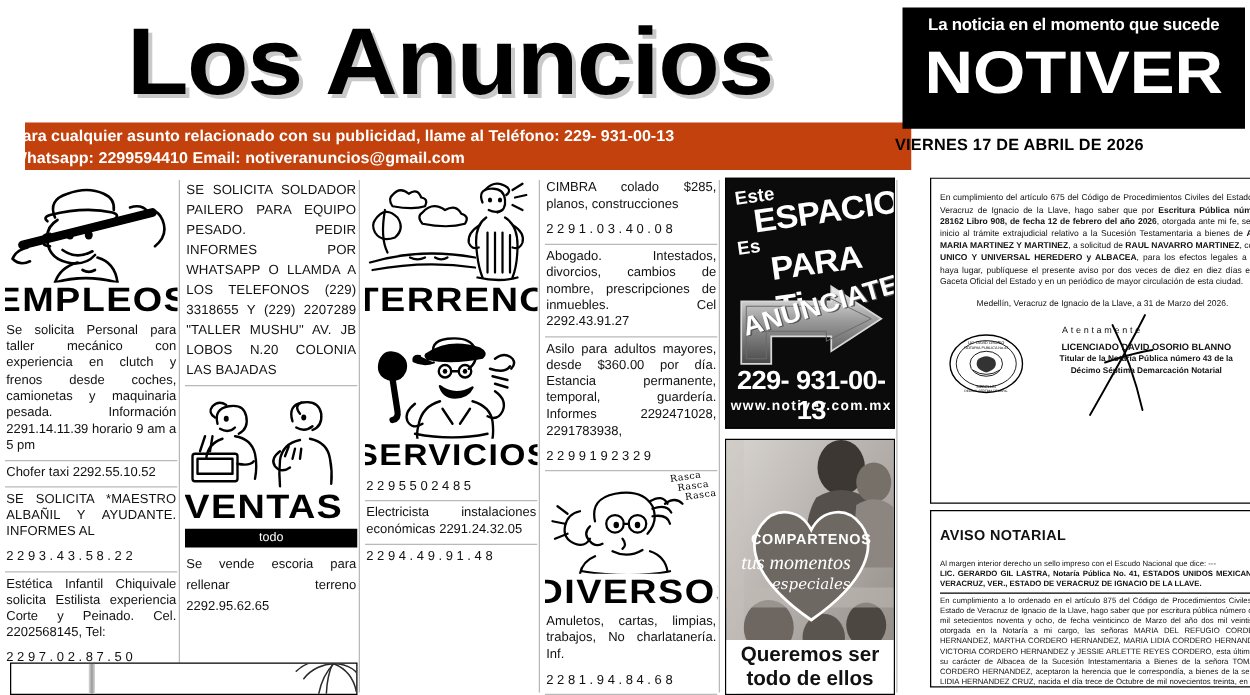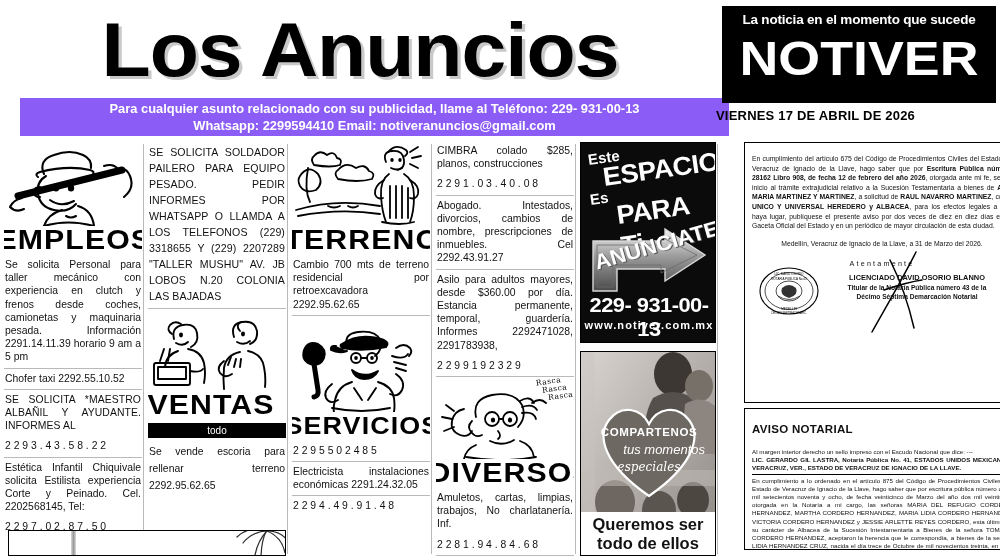--- a/index.html
+++ b/index.html
@@ -19,21 +19,21 @@
     position:absolute; left:30px; top:8px; width:660px; height:84px;
     font-family:"Liberation Sans", sans-serif;
     font-weight:bold; font-size:76px; line-height:84px;
     letter-spacing:-1px; color:#000; text-align:center;
     text-shadow: 3px 3px 0 #c9c9c9;
     transform: scaleX(1.06); transform-origin: center;
     white-space:nowrap;
   }
   .mast-bar {
     position:absolute; left:20px; top:98px; width:709px; height:38px;
-    background:#8b5cf6; color:#fff; text-align:center;
+    background:#c2410c; color:#fff; 
     padding-top:3px;
   }
   .mast-bar .ln {
     font-size:12.5px; font-weight:bold; line-height:17px;
     transform: scaleX(1.03); display:block;
   }
 
   .mast-right { position:absolute; left:716px; top:0; width:284px; height:140px; }
   .noti-box {
     position:absolute; left:6px; top:6px; width:274px; height:97px;
@@ -125,22 +125,22 @@
   .photoad {
     position:relative; margin-top:8px; width:136px; height:205px;
     border:1px solid #000; overflow:hidden;
     background:linear-gradient(160deg,#d6d2cc 0%, #9b9590 38%, #6d6762 62%, #bdb8b2 100%);
   }
   .pa-figs { position:absolute; inset:0; }
   .pa-heart { position:absolute; left:12px; top:40px; width:112px; height:112px; }
   .pa-heart .ht { position:absolute; inset:0; }
   .pa-h1 { position:absolute; left:0; top:34px; width:112px; text-align:center;
            font-size:11.5px; font-weight:bold; color:#fff; letter-spacing:0.6px; }
-  .pa-h2 { position:absolute; left:0; top:50px; width:112px; text-align:right;
-           font-size:13px; color:#fff; font-family:Liberation Sans, sans-serif; font-style:italic; }
+  .pa-h2 { position:absolute; left:0; top:50px; width:112px; text-align:left;
+           font-size:16px; color:#fff; font-family:Liberation Serif, serif; font-style:italic; }
   .pa-h3 { position:absolute; left:0; top:68px; width:112px; text-align:center;
            font-size:12px; color:#fff; font-family:"DejaVu Serif", serif; font-style:italic; }
   .pa-cap {
     position:absolute; left:0; bottom:0; width:134px; background:#fff;
     text-align:center; padding:3px 0 2px 0;
   }
   .pa-cap .l { display:block; font-size:16.5px; font-weight:bold; color:#111; line-height:19px; }
 
   
   .notario {
@@ -293,21 +293,20 @@
             <path d="M97 30 q-9 6 -8 22 q1 16 5 26"></path>
             <path d="M112 30 q10 6 10 22 q0 16 -4 26"></path>
             <path d="M92 36 q-10 6 -9 14 q2 6 8 4"></path>
             <path d="M118 36 q10 6 8 14 q-2 6 -8 4"></path>
             <path d="M98 42 v32 M104 42 v32 M110 42 v32 M116 44 v30"></path>
             <path d="M90 78 q18 4 32 0"></path>
           </g>
         </svg>
         <span class="word">TERRENOS</span>
       </div>
-      <div class="ad">Cambio 700 mts de terreno residencial por retroexcavadora 2292.95.62.65</div>
 
       <div class="logo" style="padding-top:10px">
         <svg width="132" height="86" viewBox="0 0 132 86">
           <g fill="none" stroke="#000" stroke-width="1.9" stroke-linecap="round" stroke-linejoin="round">
             <path d="M56 22 q-6 -14 10 -16 q18 -2 22 8 q3 10 -5 16"></path>
             <path d="M50 18 q18 -12 42 -4 q6 3 2 7 q-24 5 -44 1 q-3 -3 0 -4" fill="#000"></path>
             <path d="M44 20 q-6 -1 -5 4 q8 4 16 1" fill="#000"></path>
             <circle cx="64" cy="32" r="5"></circle>
               <circle cx="80" cy="32" r="5"></circle>
             <path d="M69 32 h6"></path>

